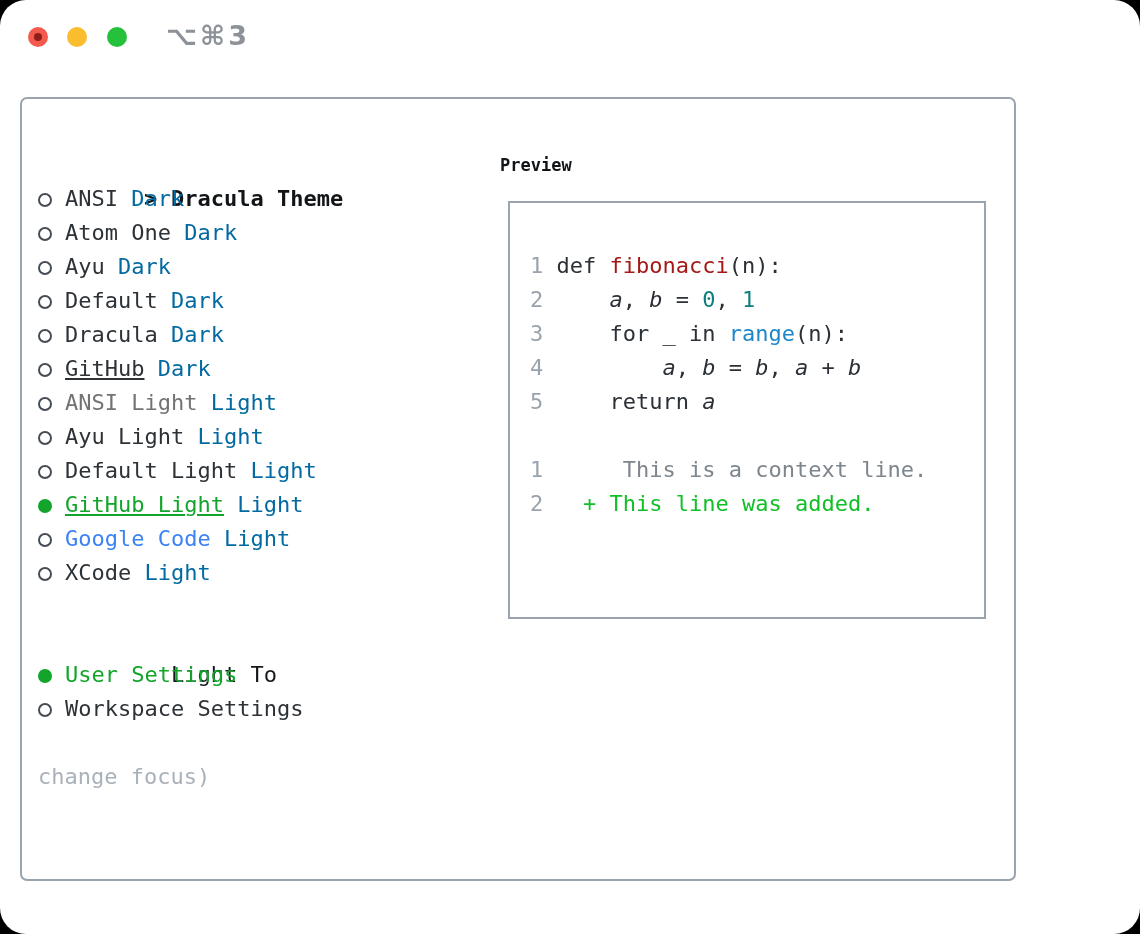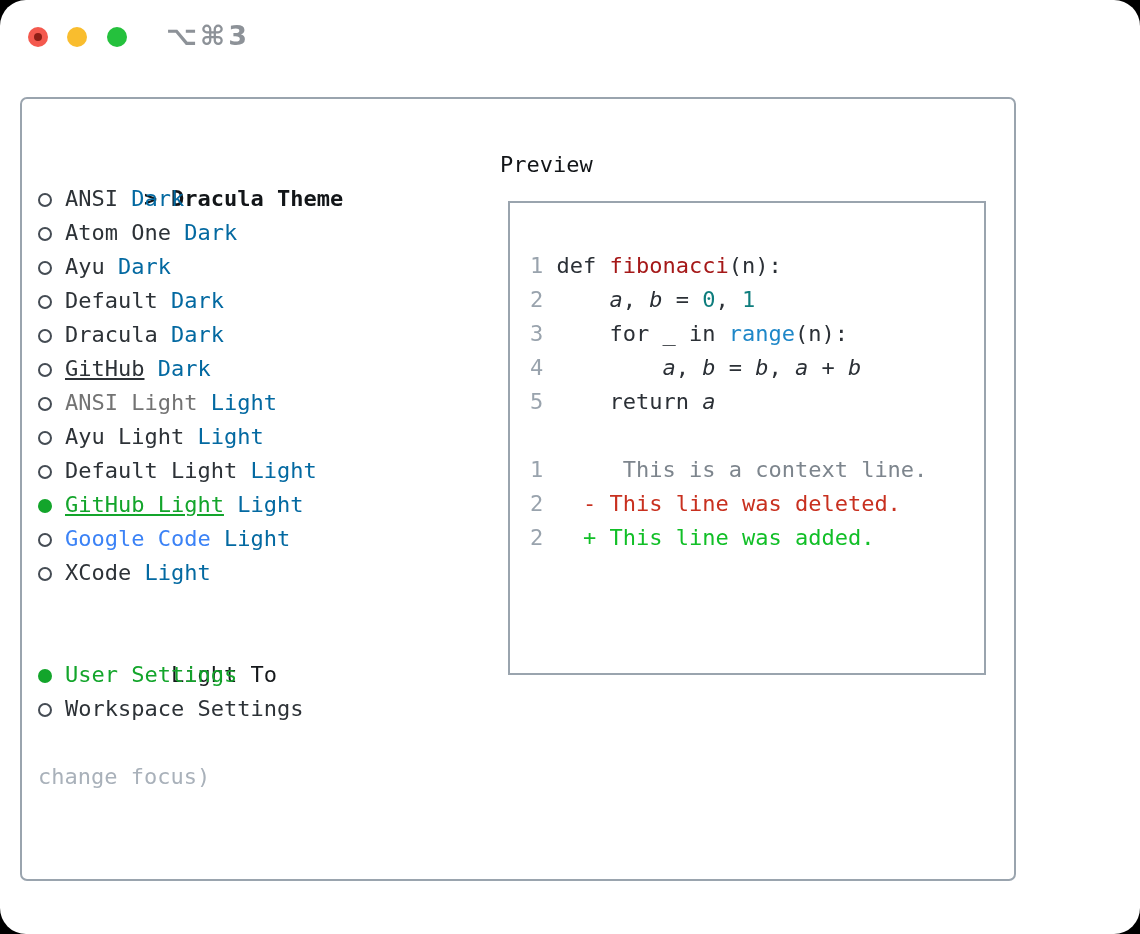--- a/index.html
+++ b/index.html
@@ -23,22 +23,22 @@
   .radio{display:inline-block;width:14px;height:14px;box-sizing:border-box;border:2px solid #454c54;
          border-radius:50%;vertical-align:-1px;}
   .radio.on{border:none;background:#13a52b;}
   .hdr{font-weight:bold;color:#121518;}
   .prompt{font-weight:bold;color:#121518;}
   .applyto{color:#15181b;}
   .hint{color:#a9b1ba;}
   .ttag{color:#0369a1;}
   
   .preview-heading{position:absolute;left:478px;top:49px;height:34px;line-height:34px;
-                   font-size:22px;font-weight:normal;color:#121518;}
-  .preview-box{position:absolute;left:486px;top:102px;width:478px;height:474px;box-sizing:border-box;
+                   font-size:17px;font-weight:bold;color:#121518;}
+  .preview-box{position:absolute;left:486px;top:102px;width:478px;height:418px;box-sizing:border-box;
                border:2px solid #9aa4ae;background:#fff;padding:46px 0 0 20px;overflow:hidden;}
   .pl{height:34px;line-height:34px;white-space:pre;font-size:22px;}
   .tk{white-space:pre;}
 </style>
 </head>
 <body>
 
 <div class="window">
   <span class="tl tl-red">
     <span class="tl-dot"></span>
@@ -87,18 +87,17 @@
 
     <div class="preview-heading">Preview</div>
     <div class="preview-box" id="preview-box">
         <div class="pl"><span class="tk tk-g" style="color: rgb(153, 163, 173);">1</span><span class="tk tk-p" style="color: rgb(43, 48, 54);"> def </span><span class="tk tk-f" style="color: rgb(165, 24, 24);">fibonacci</span><span class="tk tk-p" style="color: rgb(43, 48, 54);">(n):</span></div>
         <div class="pl"><span class="tk tk-g" style="color: rgb(153, 163, 173);">2</span><span class="tk tk-p" style="color: rgb(43, 48, 54);">     </span><span class="tk tk-v" style="color: rgb(43, 48, 54); font-style: italic;">a</span><span class="tk tk-p" style="color: rgb(43, 48, 54);">, </span><span class="tk tk-v" style="color: rgb(43, 48, 54); font-style: italic;">b</span><span class="tk tk-p" style="color: rgb(43, 48, 54);"> = </span><span class="tk tk-n" style="color: rgb(14, 125, 125);">0</span><span class="tk tk-p" style="color: rgb(43, 48, 54);">, </span><span class="tk tk-n" style="color: rgb(14, 125, 125);">1</span></div>
         <div class="pl"><span class="tk tk-g" style="color: rgb(153, 163, 173);">3</span><span class="tk tk-p" style="color: rgb(43, 48, 54);">     for _ in </span><span class="tk tk-b" style="color: rgb(30, 135, 200);">range</span><span class="tk tk-p" style="color: rgb(43, 48, 54);">(n):</span></div>
         <div class="pl"><span class="tk tk-g" style="color: rgb(153, 163, 173);">4</span><span class="tk tk-p" style="color: rgb(43, 48, 54);">         </span><span class="tk tk-v" style="color: rgb(43, 48, 54); font-style: italic;">a</span><span class="tk tk-p" style="color: rgb(43, 48, 54);">, </span><span class="tk tk-v" style="color: rgb(43, 48, 54); font-style: italic;">b</span><span class="tk tk-p" style="color: rgb(43, 48, 54);"> = </span><span class="tk tk-v" style="color: rgb(43, 48, 54); font-style: italic;">b</span><span class="tk tk-p" style="color: rgb(43, 48, 54);">, </span><span class="tk tk-v" style="color: rgb(43, 48, 54); font-style: italic;">a</span><span class="tk tk-p" style="color: rgb(43, 48, 54);"> + </span><span class="tk tk-v" style="color: rgb(43, 48, 54); font-style: italic;">b</span></div>
         <div class="pl"><span class="tk tk-g" style="color: rgb(153, 163, 173);">5</span><span class="tk tk-p" style="color: rgb(43, 48, 54);">     return </span><span class="tk tk-v" style="color: rgb(43, 48, 54); font-style: italic;">a</span></div>
         <div class="pl"></div>
         <div class="pl"><span class="tk tk-g" style="color: rgb(153, 163, 173);">1</span><span class="tk tk-c" style="color: rgb(125, 133, 141);">      This is a context line.</span></div>
-        <div class="pl"><span class="tk tk-g" style="color: rgb(153, 163, 173);">2</span><span class="tk tk-d" style="color: rgb(200, 48, 31);">   - This line was deleted.</span></div>
         <div class="pl"><span class="tk tk-g" style="color: rgb(153, 163, 173);">2</span><span class="tk tk-a" style="color: rgb(17, 191, 39);">   + This line was added.</span></div>
       </div>
 
   </div>
 </div>
 
 </body></html>

